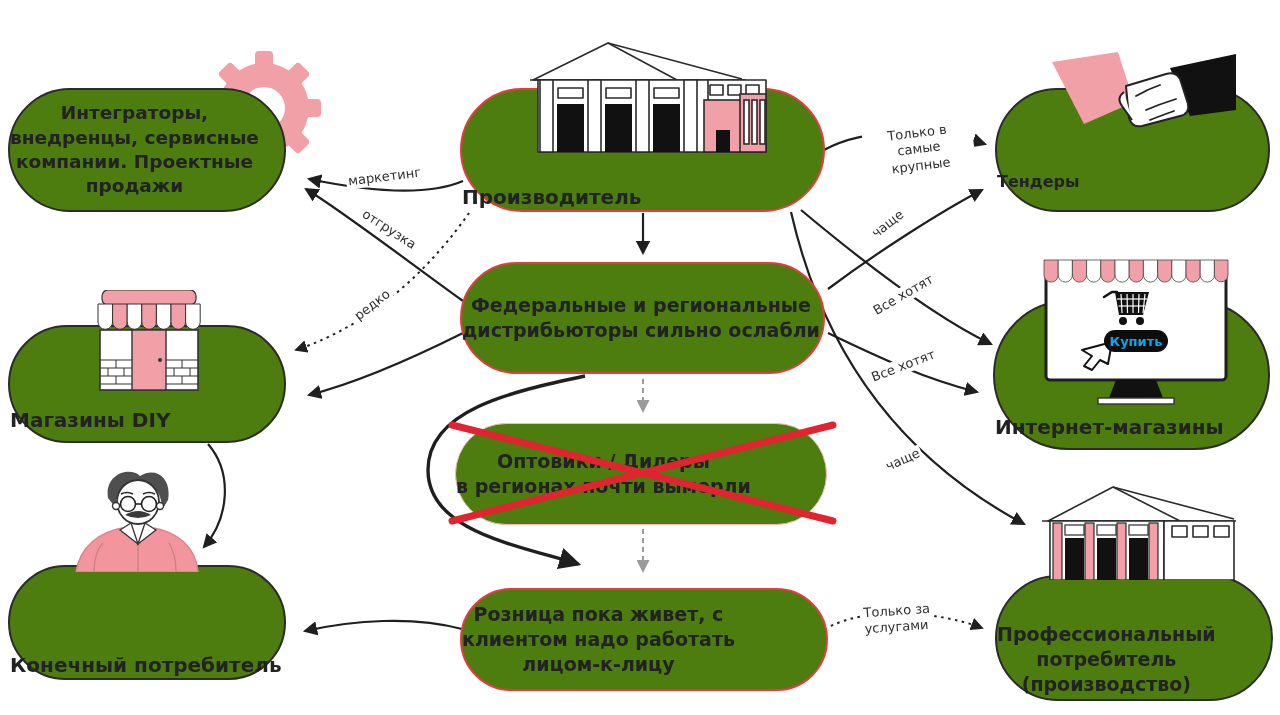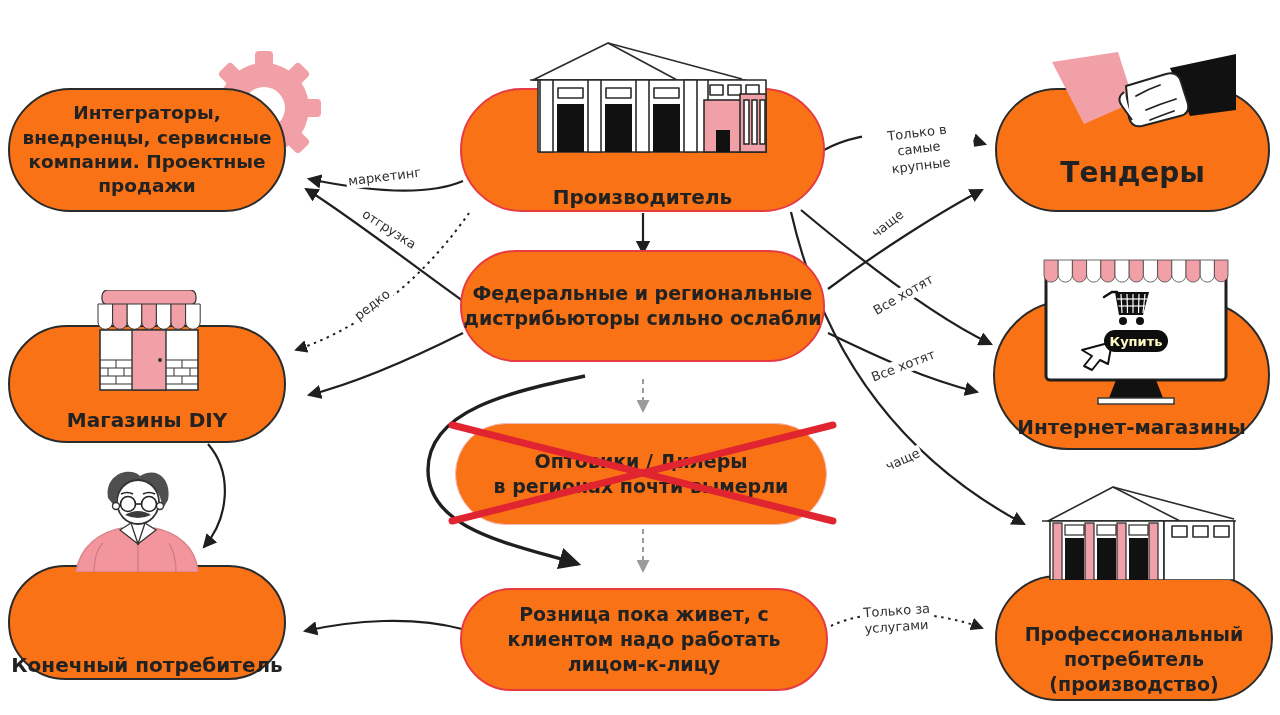--- a/index.html
+++ b/index.html
@@ -2,39 +2,39 @@
 <html><head>
 <meta charset="utf-8">
 <style>
   html,body{margin:0;padding:0;background:#fff;}
   #stage{
     position:relative;width:1280px;height:715px;background:#ffffff;overflow:hidden;
     font-family:"DejaVu Sans","Liberation Sans",sans-serif;
   }
   .node{
     position:absolute;box-sizing:border-box;border:2.2px solid #2b2b2b;border-radius:999px;
-    display:flex;align-items:center;justify-content:center;background:#f97316;z-index:2;
+    display:flex;align-items:center;justify-content:flex-start;background:#4d7c0f;z-index:2;
   }
   .node .lbl{
     font-weight:600;color:#222;text-align:center;white-space:pre-line;line-height:1.32;
   }
   .node.red{border:2.4px solid #e63b43;}
   .node.faint{border:1.5px solid #f4b9bd;}
   .node.btm{align-items:flex-end;}
   .illus{position:absolute;z-index:4;}
   .edge-label{
     position:absolute;z-index:5;font-size:13px;color:#2f2f2f;background:#ffffff;
     padding:0 2px;white-space:pre-line;line-height:1.25;
   }
   #edges{position:absolute;left:0;top:0;z-index:1;}
   #cross{position:absolute;left:0;top:0;z-index:6;pointer-events:none;}
   #gear{position:absolute;z-index:1;}
   #buy-pill{
     position:absolute;left:1104px;top:330px;width:64px;height:22px;background:#0d0d0d;
-    border-radius:11px;color:#fef9c3;font-size:13px;font-weight:700;display:flex;
+    border-radius:11px;color:#0ea5e9;font-size:13px;font-weight:700;display:flex;
     align-items:center;justify-content:center;z-index:5;
   }
 </style>
 </head>
 <body>
 
 <div id="stage">
 
   <svg id="edges" width="1280" height="715">
     <defs>
@@ -105,24 +105,24 @@
   </div>
 
   <div class="node" style="left:8px;top:88px;width:278px;height:124px;">
     <div class="lbl" style="font-size:18.5px;">Интеграторы,
 внедренцы, сервисные
 компании. Проектные
 продажи</div>
   </div>
 
   <div class="node btm" style="left:995px;top:88px;width:275px;height:124px;padding-bottom:18px;">
-    <div class="lbl" style="font-size:28px;">Тендеры</div>
-  </div>
-
-  <div class="node red" style="left:460px;top:250px;width:365px;height:112px;">
+    <div class="lbl" style="font-size:16px;">Тендеры</div>
+  </div>
+
+  <div class="node red" style="left:460px;top:262px;width:365px;height:112px;">
     <div class="lbl" style="font-size:19px;">Федеральные и региональные
 дистрибьюторы сильно ослабли</div>
   </div>
 
   <div class="node faint" style="left:455px;top:423px;width:372px;height:102px;">
     <div class="lbl" style="font-size:19px;">Оптовики / Дилеры
 в регионах почти вымерли</div>
   </div>
 
   <div class="node btm" style="left:8px;top:325px;width:278px;height:118px;padding-bottom:8px;">

